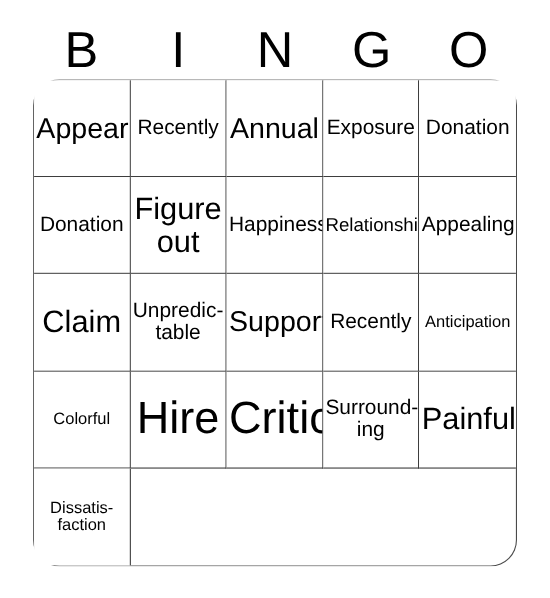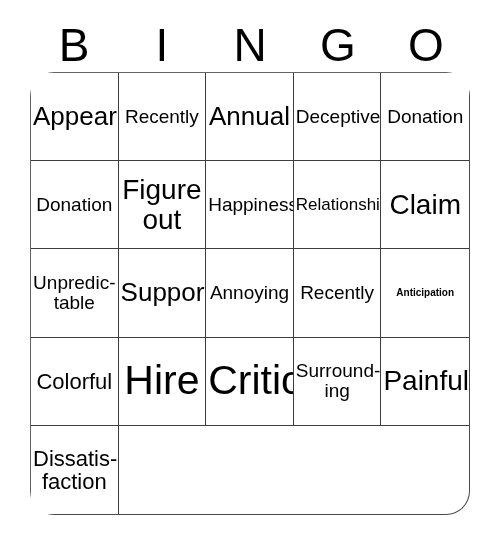--- a/index.html
+++ b/index.html
@@ -68,24 +68,24 @@
   .cell:nth-child(n+21) { border-bottom: none; }
   .cell-text {
     display: block;
     width: 100%;
     text-align: center;
     color: #000000;
     line-height: 1.06;
     white-space: pre-line;
     word-break: normal;
   }
-  .fs-xs   { font-size: 10px; font-weight: bold; }
+  .fs-xs   { font-size: 15px; }
   .fs-sm   { font-size: 17px; }
   .fs-md   { font-size: 19px; }
-  .fs-lg   { font-size: 22px; }
+  .fs-lg   { font-size: 15px; }
   .fs-xl   { font-size: 26px; }
   .fs-xxl  { font-size: 28px; }
   .fs-huge { font-size: 41px; }
 </style>
 </head>
 <body>
 
 <div id="card">
 
   <div id="header-row">
@@ -100,54 +100,54 @@
     <div class="cell">
         <span class="cell-text fs-xl">Appear</span>
       </div>
     <div class="cell">
         <span class="cell-text fs-md">Recently</span>
       </div>
     <div class="cell">
         <span class="cell-text fs-xl">Annual</span>
       </div>
     <div class="cell">
-        <span class="cell-text fs-md">Deceptive</span>
+        <span class="cell-text fs-md">Exposure</span>
       </div>
     <div class="cell">
         <span class="cell-text fs-md">Donation</span>
       </div>
 
     <div class="cell">
         <span class="cell-text fs-md">Donation</span>
       </div>
     <div class="cell">
         <span class="cell-text fs-xxl">Figure
 out</span>
       </div>
     <div class="cell">
         <span class="cell-text fs-md">Happiness</span>
       </div>
     <div class="cell">
         <span class="cell-text fs-sm">Relationship</span>
       </div>
+    <div class="cell">
+        <span class="cell-text fs-md">Appealing</span>
+      </div>
 
     <div class="cell">
         <span class="cell-text fs-xxl">Claim</span>
       </div>
     <div class="cell">
         <span class="cell-text fs-md">Unpredic-
 table</span>
       </div>
     <div class="cell">
         <span class="cell-text fs-xl">Support</span>
       </div>
 
-    <div class="cell">
-        <span class="cell-text fs-md">Annoying</span>
-      </div>
     <div class="cell">
         <span class="cell-text fs-md">Recently</span>
       </div>
     <div class="cell">
         <span class="cell-text fs-xs">Anticipation</span>
       </div>
     <div class="cell">
         <span class="cell-text fs-lg">Colorful</span>
       </div>
 

